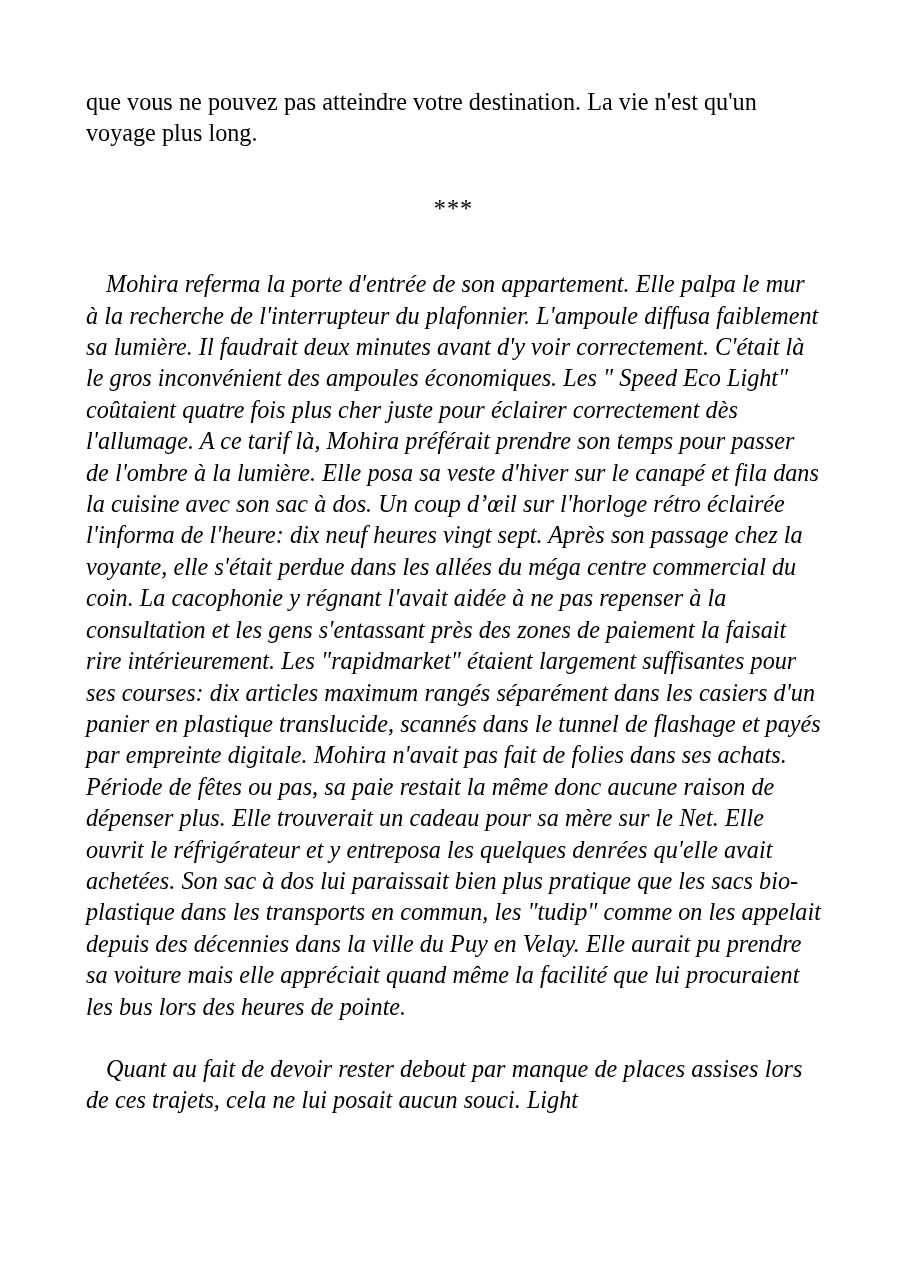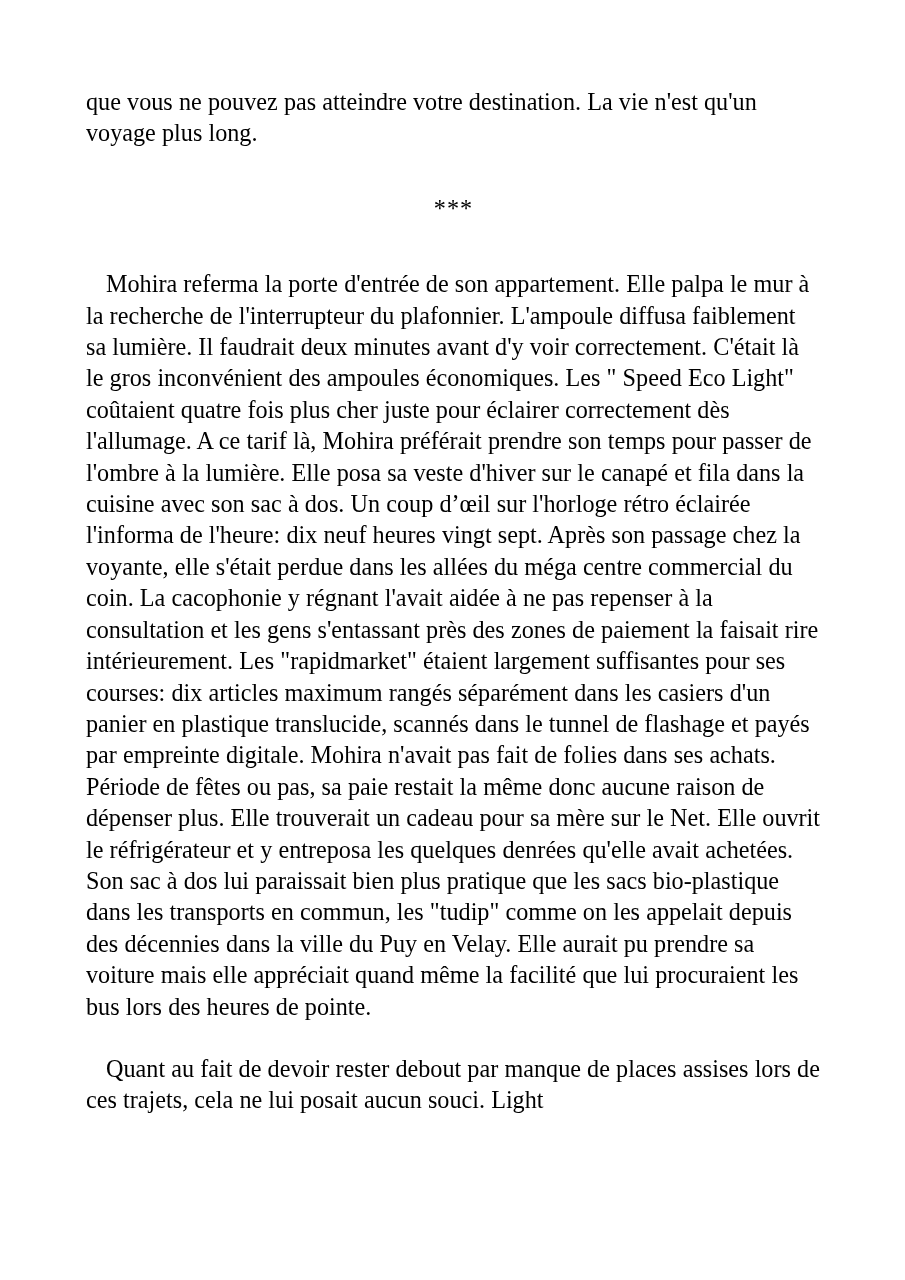--- a/index.html
+++ b/index.html
@@ -35,20 +35,21 @@
     line-height: 31.4px;
     text-align: left;
     text-indent: 0;
     word-spacing: 0.1px;
     hyphens: none;
     -webkit-hyphens: none;
   }
 
   p.indented {
     text-indent: 20px;
+    font-style: italic;
   }
 
   .gap-after-opening {
     height: 44px;
   }
 
   .separator {
     margin: 0;
     font-size: 24.2px;
     line-height: 31.4px;

